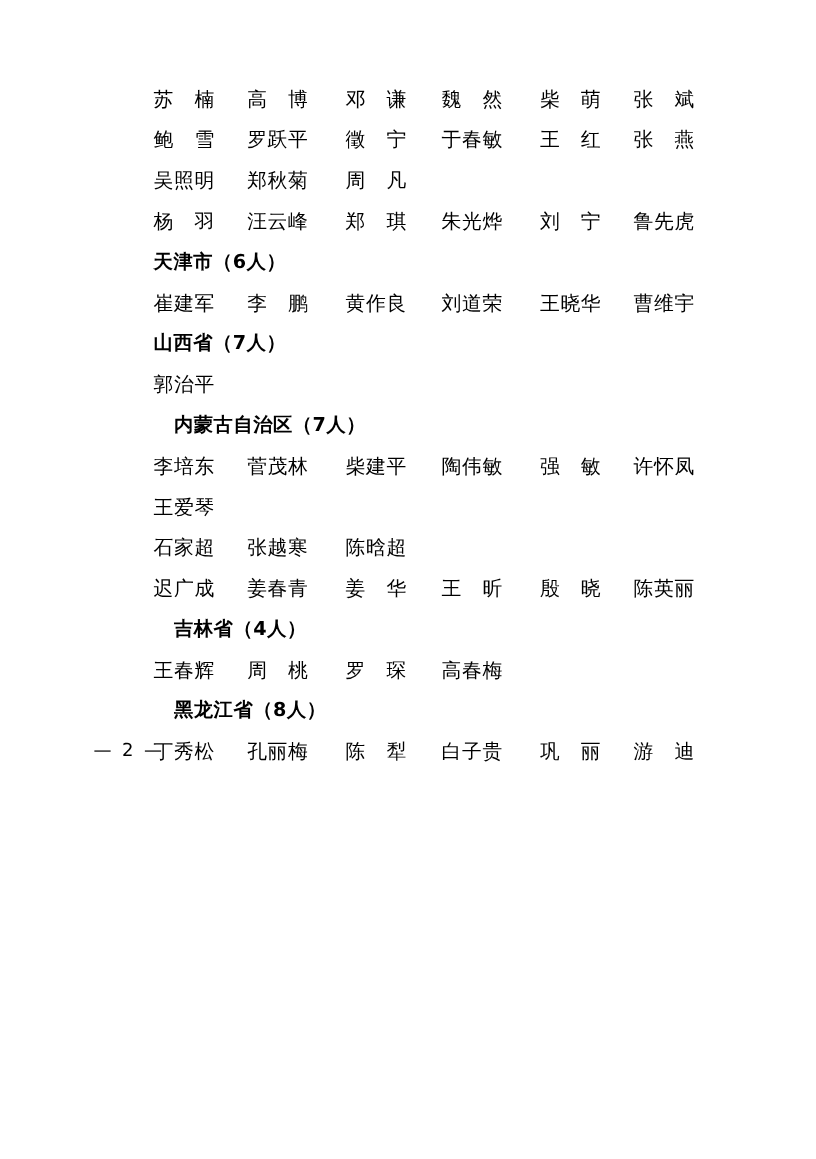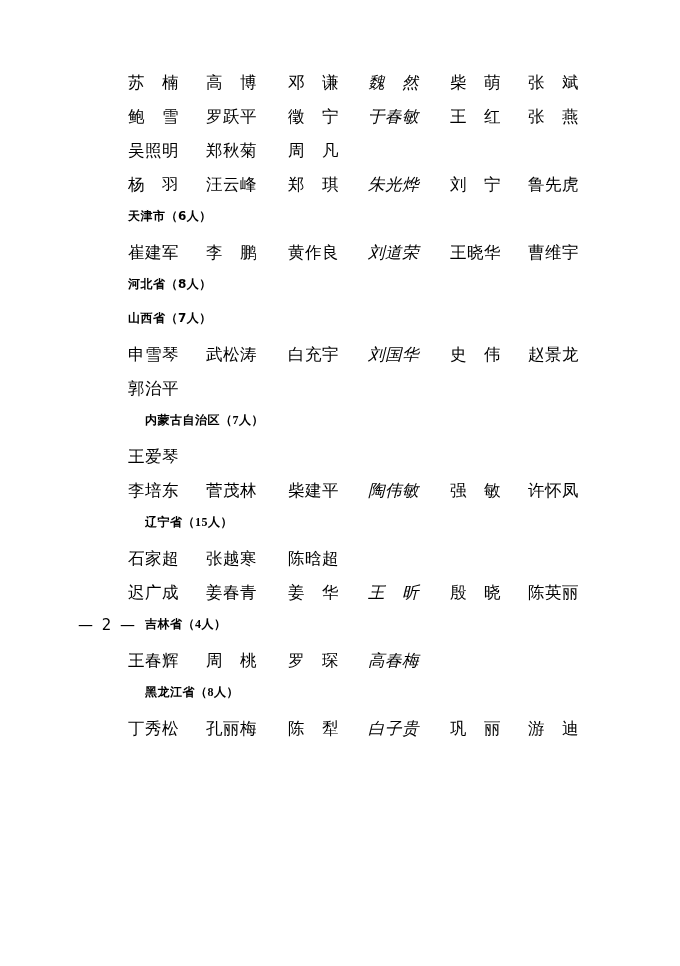--- a/index.html
+++ b/index.html
@@ -36,36 +36,35 @@
     white-space: nowrap;
   }
   .name-row .cell {
     display: inline-block;
     text-align: left;
   }
   
   .w1 { width: 78px; }
   .w2 { width: 82px; }
   .w3 { width: 80px; }
-  .w4 { width: 82px; font-style: italic; }
+  .w4 { width: 82px; }
   .w5 { width: 78px; }
   .w6 { width: 60px; }
 
   .region-head {
     height: 34px;
-    font-size: 12px;
+    font-size: 16px;
     font-weight: bold;
     letter-spacing: 0.5px;
     white-space: nowrap;
     display: flex;
     align-items: baseline;
   }
   .region-head.indented {
     padding-left: 17px;
-    font-family: Liberation Serif, serif;
   }
   .footer {
     position: absolute;
     left: 78px;
     bottom: 48px;
     font-size: 15px;
     letter-spacing: 2px;
     color: #000;
   }
 </style>
@@ -108,56 +107,46 @@
       </div>
       <div class="region-head">天津市（6人）</div>
       <div class="name-row">
         <span class="cell w1">崔建军</span>
         <span class="cell w2">李　鹏</span>
         <span class="cell w3">黄作良</span>
         <span class="cell w4">刘道荣</span>
         <span class="cell w5">王晓华</span>
         <span class="cell w6">曹维宇</span>
       </div>
-      <div class="region-head">河北省（8人）</div>
       <div class="region-head">山西省（7人）</div>
-      <div class="name-row">
-        <span class="cell w1">申雪琴</span>
-        <span class="cell w2">武松涛</span>
-        <span class="cell w3">白充宇</span>
-        <span class="cell w4">刘国华</span>
-        <span class="cell w5">史　伟</span>
-        <span class="cell w6">赵景龙</span>
-      </div>
       <div class="name-row">
         <span class="cell w1">郭治平</span>
         <span class="cell w2"></span>
         <span class="cell w3"></span>
         <span class="cell w4"></span>
         <span class="cell w5"></span>
         <span class="cell w6"></span>
       </div>
       <div class="region-head indented">内蒙古自治区（7人）</div>
       <div class="name-row">
+        <span class="cell w1">李培东</span>
+        <span class="cell w2">菅茂林</span>
+        <span class="cell w3">柴建平</span>
+        <span class="cell w4">陶伟敏</span>
+        <span class="cell w5">强　敏</span>
+        <span class="cell w6">许怀凤</span>
+      </div>
+      <div class="name-row">
         <span class="cell w1">王爱琴</span>
         <span class="cell w2"></span>
         <span class="cell w3"></span>
         <span class="cell w4"></span>
         <span class="cell w5"></span>
         <span class="cell w6"></span>
       </div>
-      <div class="name-row">
-        <span class="cell w1">李培东</span>
-        <span class="cell w2">菅茂林</span>
-        <span class="cell w3">柴建平</span>
-        <span class="cell w4">陶伟敏</span>
-        <span class="cell w5">强　敏</span>
-        <span class="cell w6">许怀凤</span>
-      </div>
-      <div class="region-head indented">辽宁省（15人）</div>
       <div class="name-row">
         <span class="cell w1">石家超</span>
         <span class="cell w2">张越寒</span>
         <span class="cell w3">陈晗超</span>
         <span class="cell w4"></span>
         <span class="cell w5"></span>
         <span class="cell w6"></span>
       </div>
       <div class="name-row">
         <span class="cell w1">迟广成</span>

